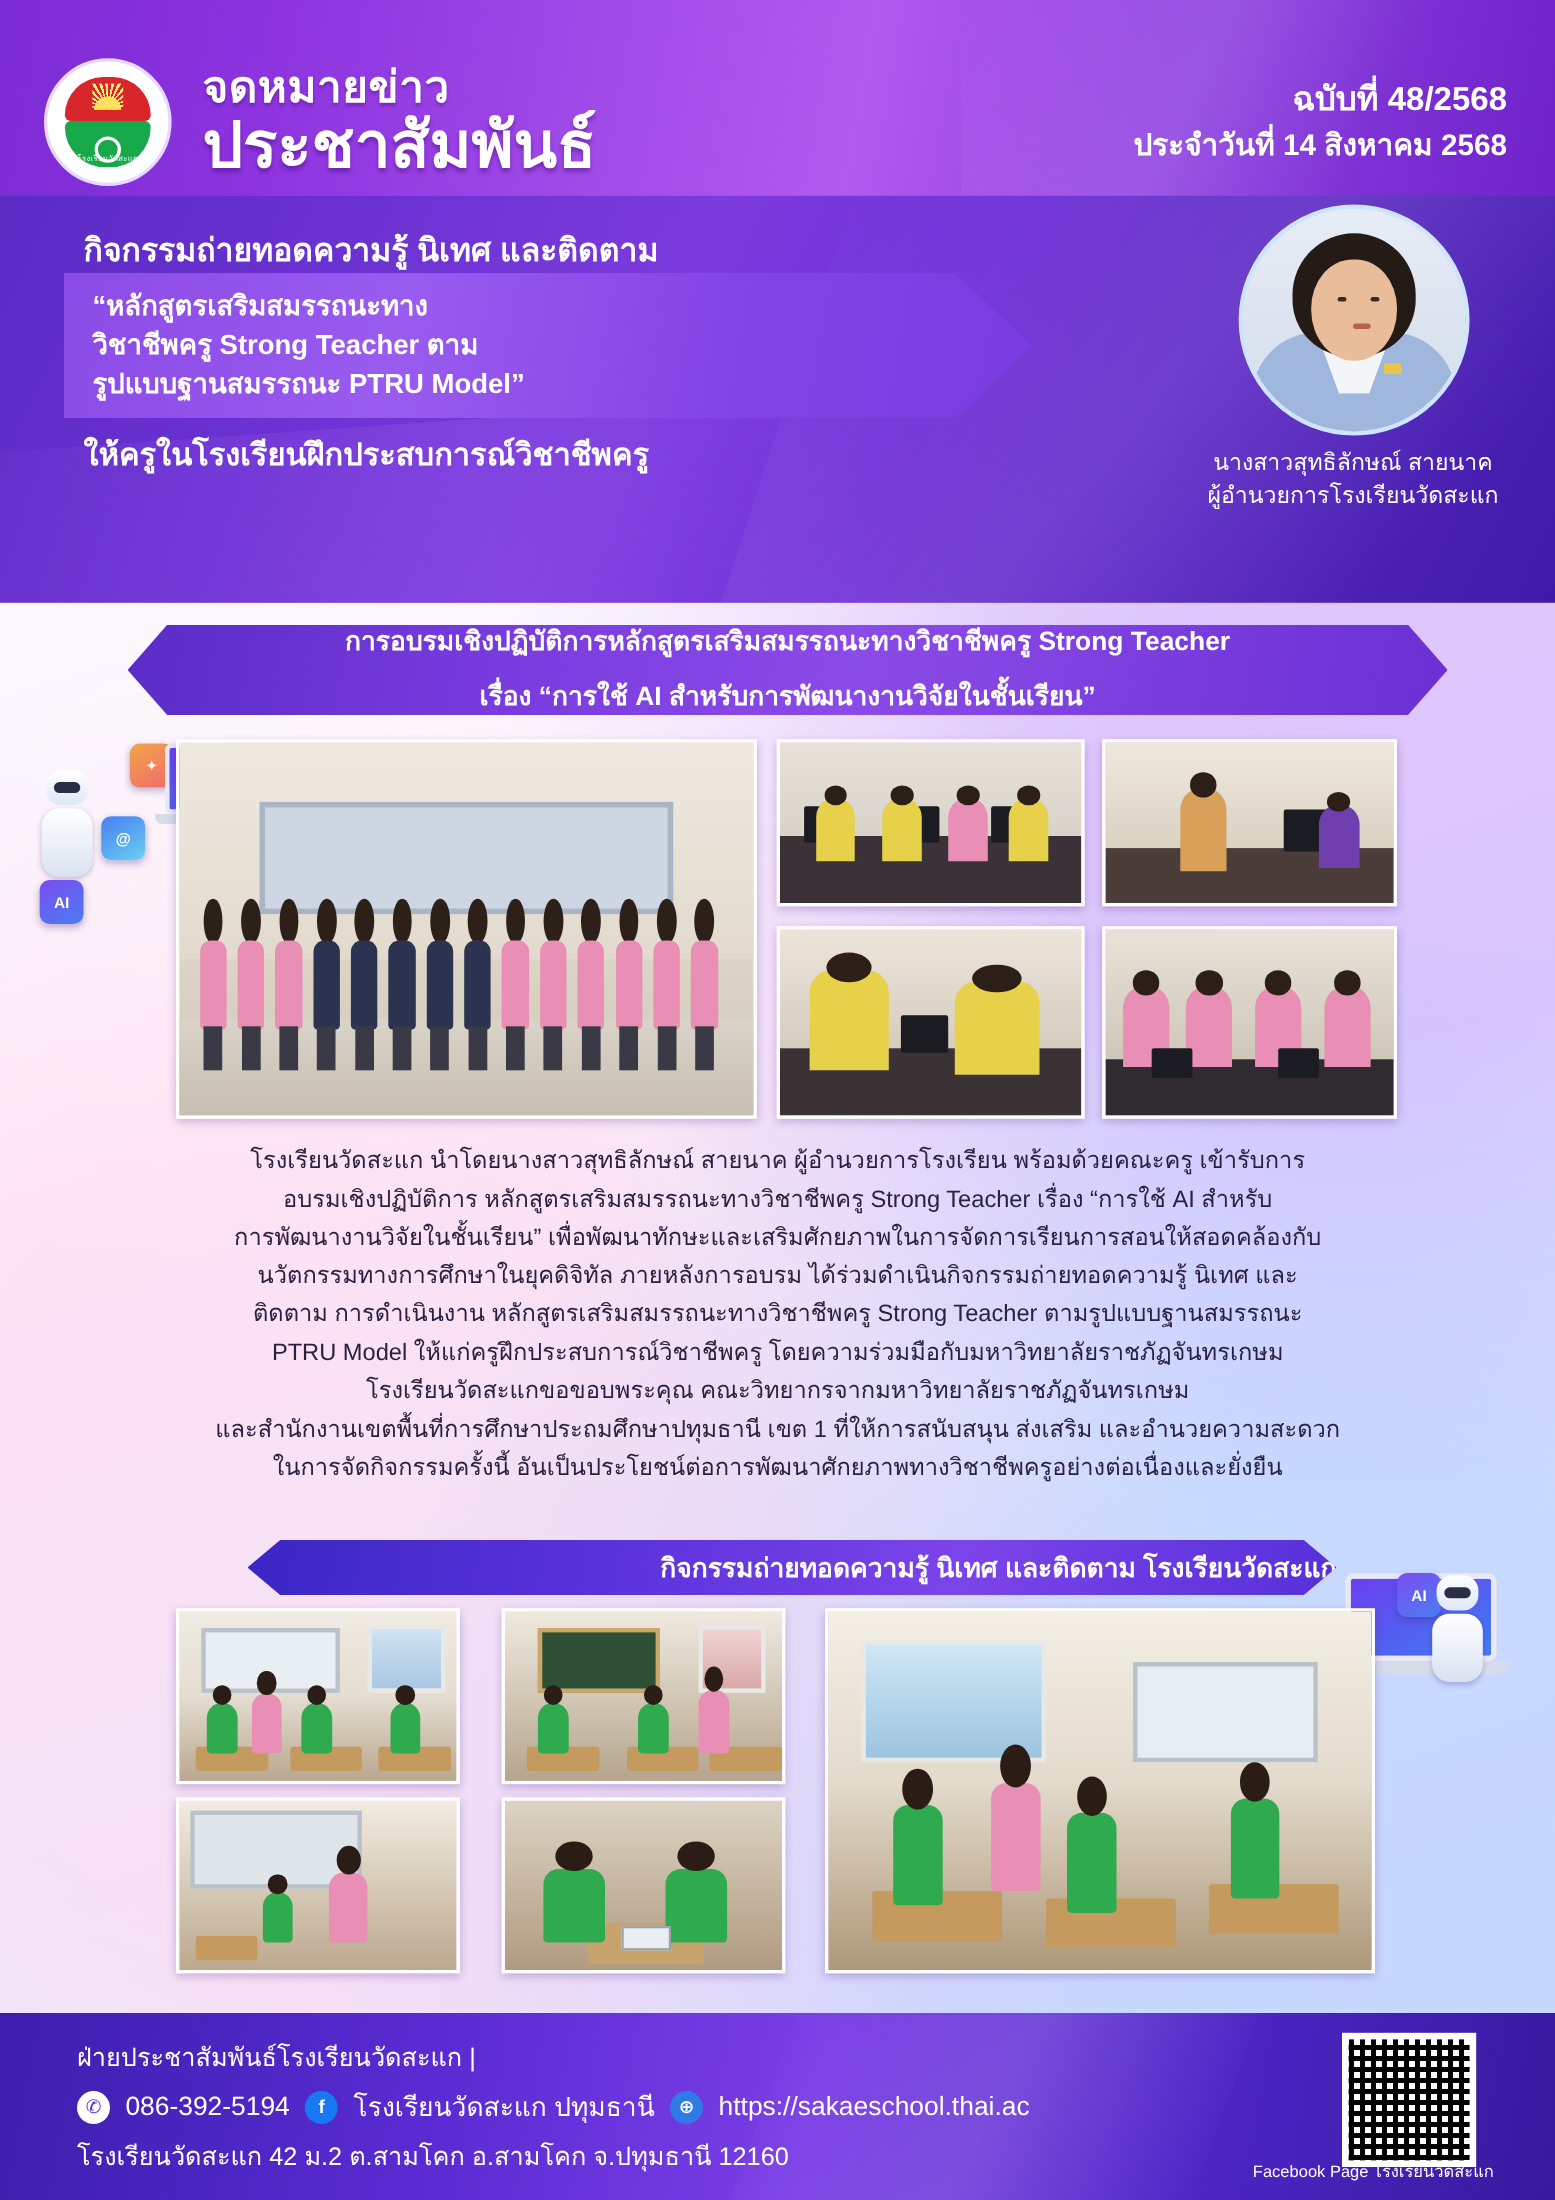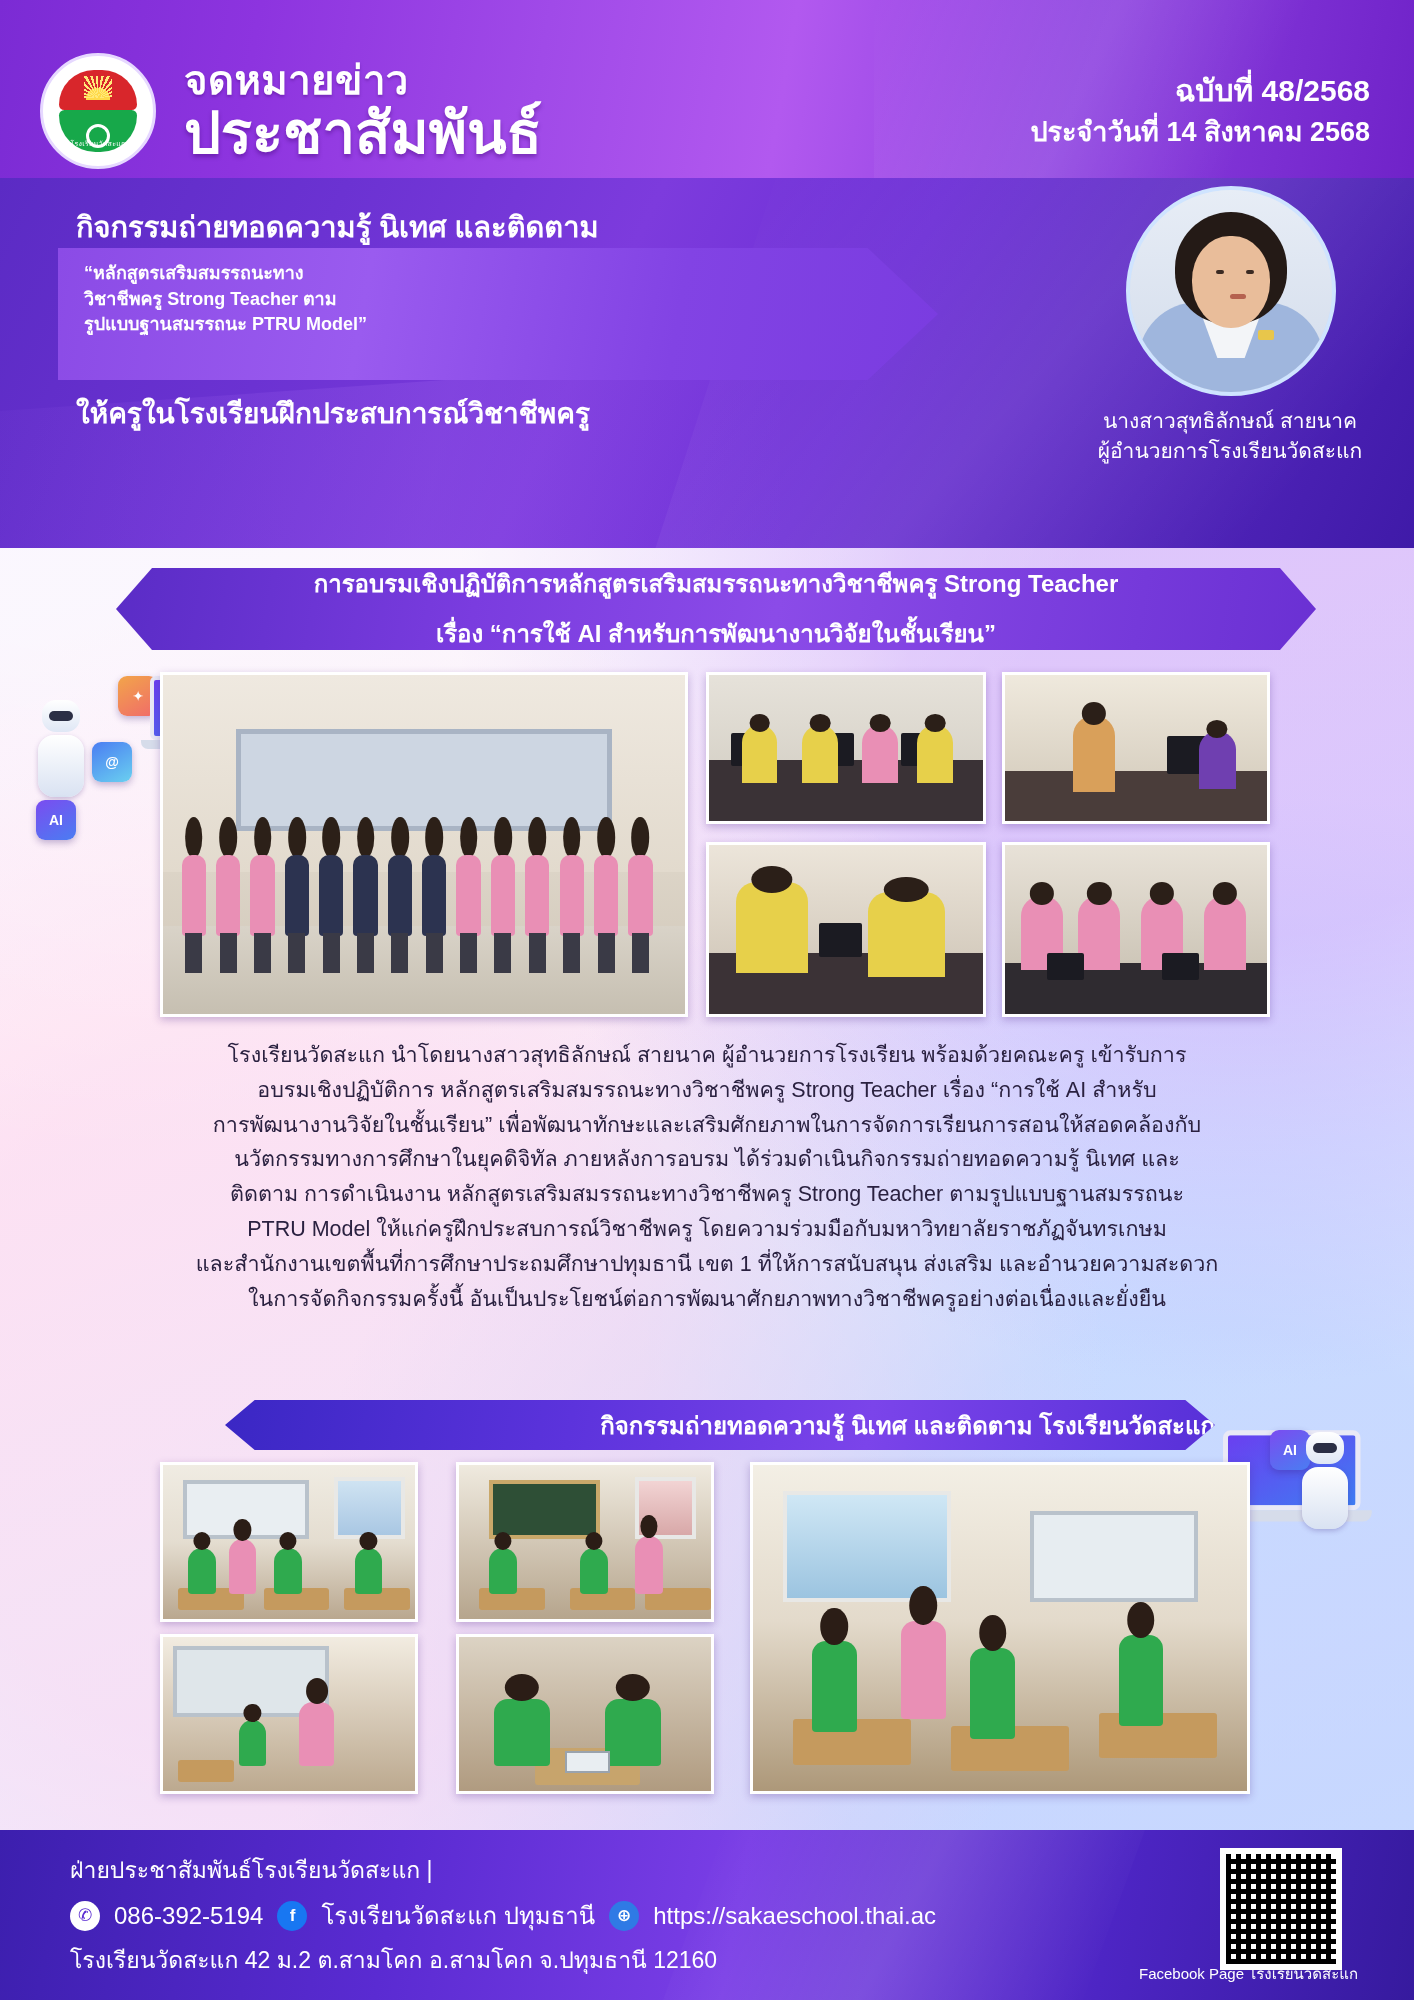--- a/index.html
+++ b/index.html
@@ -71,21 +71,21 @@
   }
   .hero-line1{
     position:absolute; left:76px; top:26px; color:#fff; font-size:29px; font-weight:700;
   }
   .chev{
     position:absolute; left:58px; top:70px; width:880px; height:132px;
     background:linear-gradient(100deg,#8b4be6 0%, #9a5bef 35%, #8243e4 70%, #7a3ce0 100%);
     clip-path:polygon(0 0, 92% 0, 100% 50%, 92% 100%, 0 100%);
     padding:13px 0 0 26px;
   }
-  .chev div{ color:#fff; font-size:18px; font-weight:800; line-height:1.42; }
+  .chev div{ color:#fff; font-size:25px; font-weight:800; line-height:1.42; }
   .hero-line2{
     position:absolute; left:76px; top:215px; color:#fff; font-size:28px; font-weight:800; line-height:1.5;
   }
   
   .portrait{
     position:absolute; right:78px; top:8px; width:210px; height:210px; border-radius:50%;
     border:4px solid #cfe4ff; overflow:hidden;
     background:linear-gradient(#dfe9f6,#c8d6ea);
   }
   .pt-bg{position:absolute;inset:0;background:linear-gradient(180deg,#e7edf6 0%, #d3dceb 100%);}
@@ -426,20 +426,21 @@
     </div>
   </div>
 
   <div class="body-text">
     <p>โรงเรียนวัดสะแก นำโดยนางสาวสุทธิลักษณ์ สายนาค ผู้อำนวยการโรงเรียน พร้อมด้วยคณะครู เข้ารับการ</p>
     <p>อบรมเชิงปฏิบัติการ หลักสูตรเสริมสมรรถนะทางวิชาชีพครู Strong Teacher เรื่อง “การใช้ AI สำหรับ</p>
     <p>การพัฒนางานวิจัยในชั้นเรียน” เพื่อพัฒนาทักษะและเสริมศักยภาพในการจัดการเรียนการสอนให้สอดคล้องกับ</p>
     <p>นวัตกรรมทางการศึกษาในยุคดิจิทัล ภายหลังการอบรม ได้ร่วมดำเนินกิจกรรมถ่ายทอดความรู้ นิเทศ และ</p>
     <p>ติดตาม การดำเนินงาน หลักสูตรเสริมสมรรถนะทางวิชาชีพครู Strong Teacher ตามรูปแบบฐานสมรรถนะ</p>
     <p>PTRU Model ให้แก่ครูฝึกประสบการณ์วิชาชีพครู โดยความร่วมมือกับมหาวิทยาลัยราชภัฏจันทรเกษม</p>
+    <p>โรงเรียนวัดสะแกขอขอบพระคุณ คณะวิทยากรจากมหาวิทยาลัยราชภัฏจันทรเกษม</p>
     <p>และสำนักงานเขตพื้นที่การศึกษาประถมศึกษาปทุมธานี เขต 1 ที่ให้การสนับสนุน ส่งเสริม และอำนวยความสะดวก</p>
     <p>ในการจัดกิจกรรมครั้งนี้ อันเป็นประโยชน์ต่อการพัฒนาศักยภาพทางวิชาชีพครูอย่างต่อเนื่องและยั่งยืน</p>
   </div>
 
   <div class="banner2">
     <span>กิจกรรมถ่ายทอดความรู้ นิเทศ และติดตาม โรงเรียนวัดสะแก</span>
   </div>
 
   <div class="laptop" style="right:56px; top:1440px; transform:scale(1.25);">
     <div class="scr"></div>

